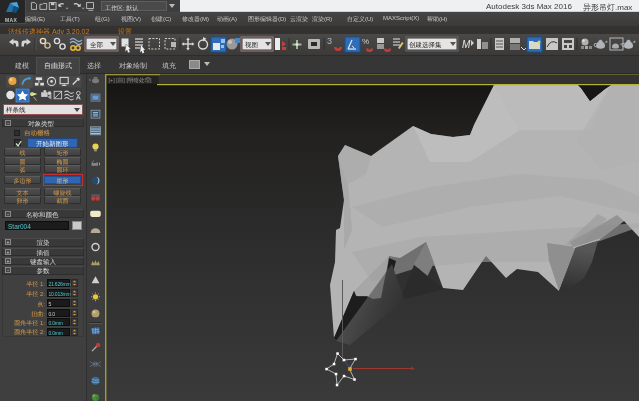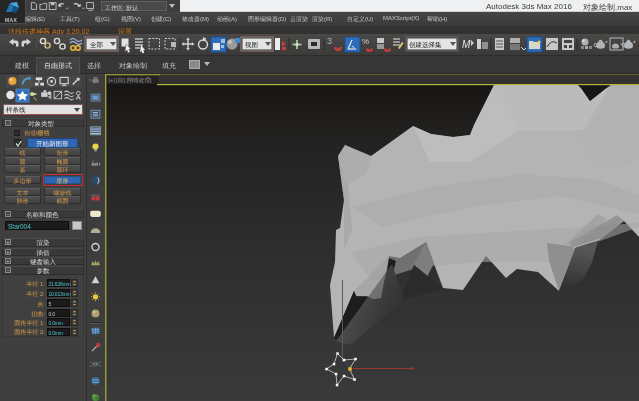--- a/index.html
+++ b/index.html
@@ -7,21 +7,21 @@
 .abs{position:absolute;}
 #stage{position:relative;width:639px;height:401px;text-decoration:underline;}
 .t7{font-size:6px;color:#c8c8c8;}
 </style>
 </head>
 <body>
 <div id="stage">
 
 <div class="abs" style="left:180px;top:0;width:459px;height:12px;background:#eef0f1;border-bottom:1px solid #cfd2d4;"></div>
 <div class="abs" style="left:486px;top:1.5px;font-size:8px;color:#3a3a3a;">Autodesk 3ds Max 2016</div>
-<div class="abs" style="left:583px;top:1.5px;font-size:8px;color:#3a3a3a;">对象绘制.max</div>
+<div class="abs" style="left:583px;top:1.5px;font-size:8px;color:#3a3a3a;">异形吊灯.max</div>
 
 <div class="abs" style="left:0;top:0;width:180px;height:12px;background:#3e3e3e;"></div>
 
 <div class="abs" style="left:0;top:12px;width:639px;height:14px;background:linear-gradient(#454545,#3a3a3a);"></div>
 
 <div class="abs" style="left:0;top:26px;width:639px;height:8px;background:#333231;"></div>
 <div class="abs" style="left:8px;top:26.5px;font-size:7px;color:#d07818;">法线传递神器 Adv 3.20.02</div>
 <div class="abs" style="left:118px;top:26.5px;font-size:7px;color:#d07818;">设置</div>
 
 <div class="abs" style="left:0;top:34px;width:639px;height:22px;background:linear-gradient(#4a4947,#3b3a39);border-bottom:1px solid #2c2c2c;"></div>

